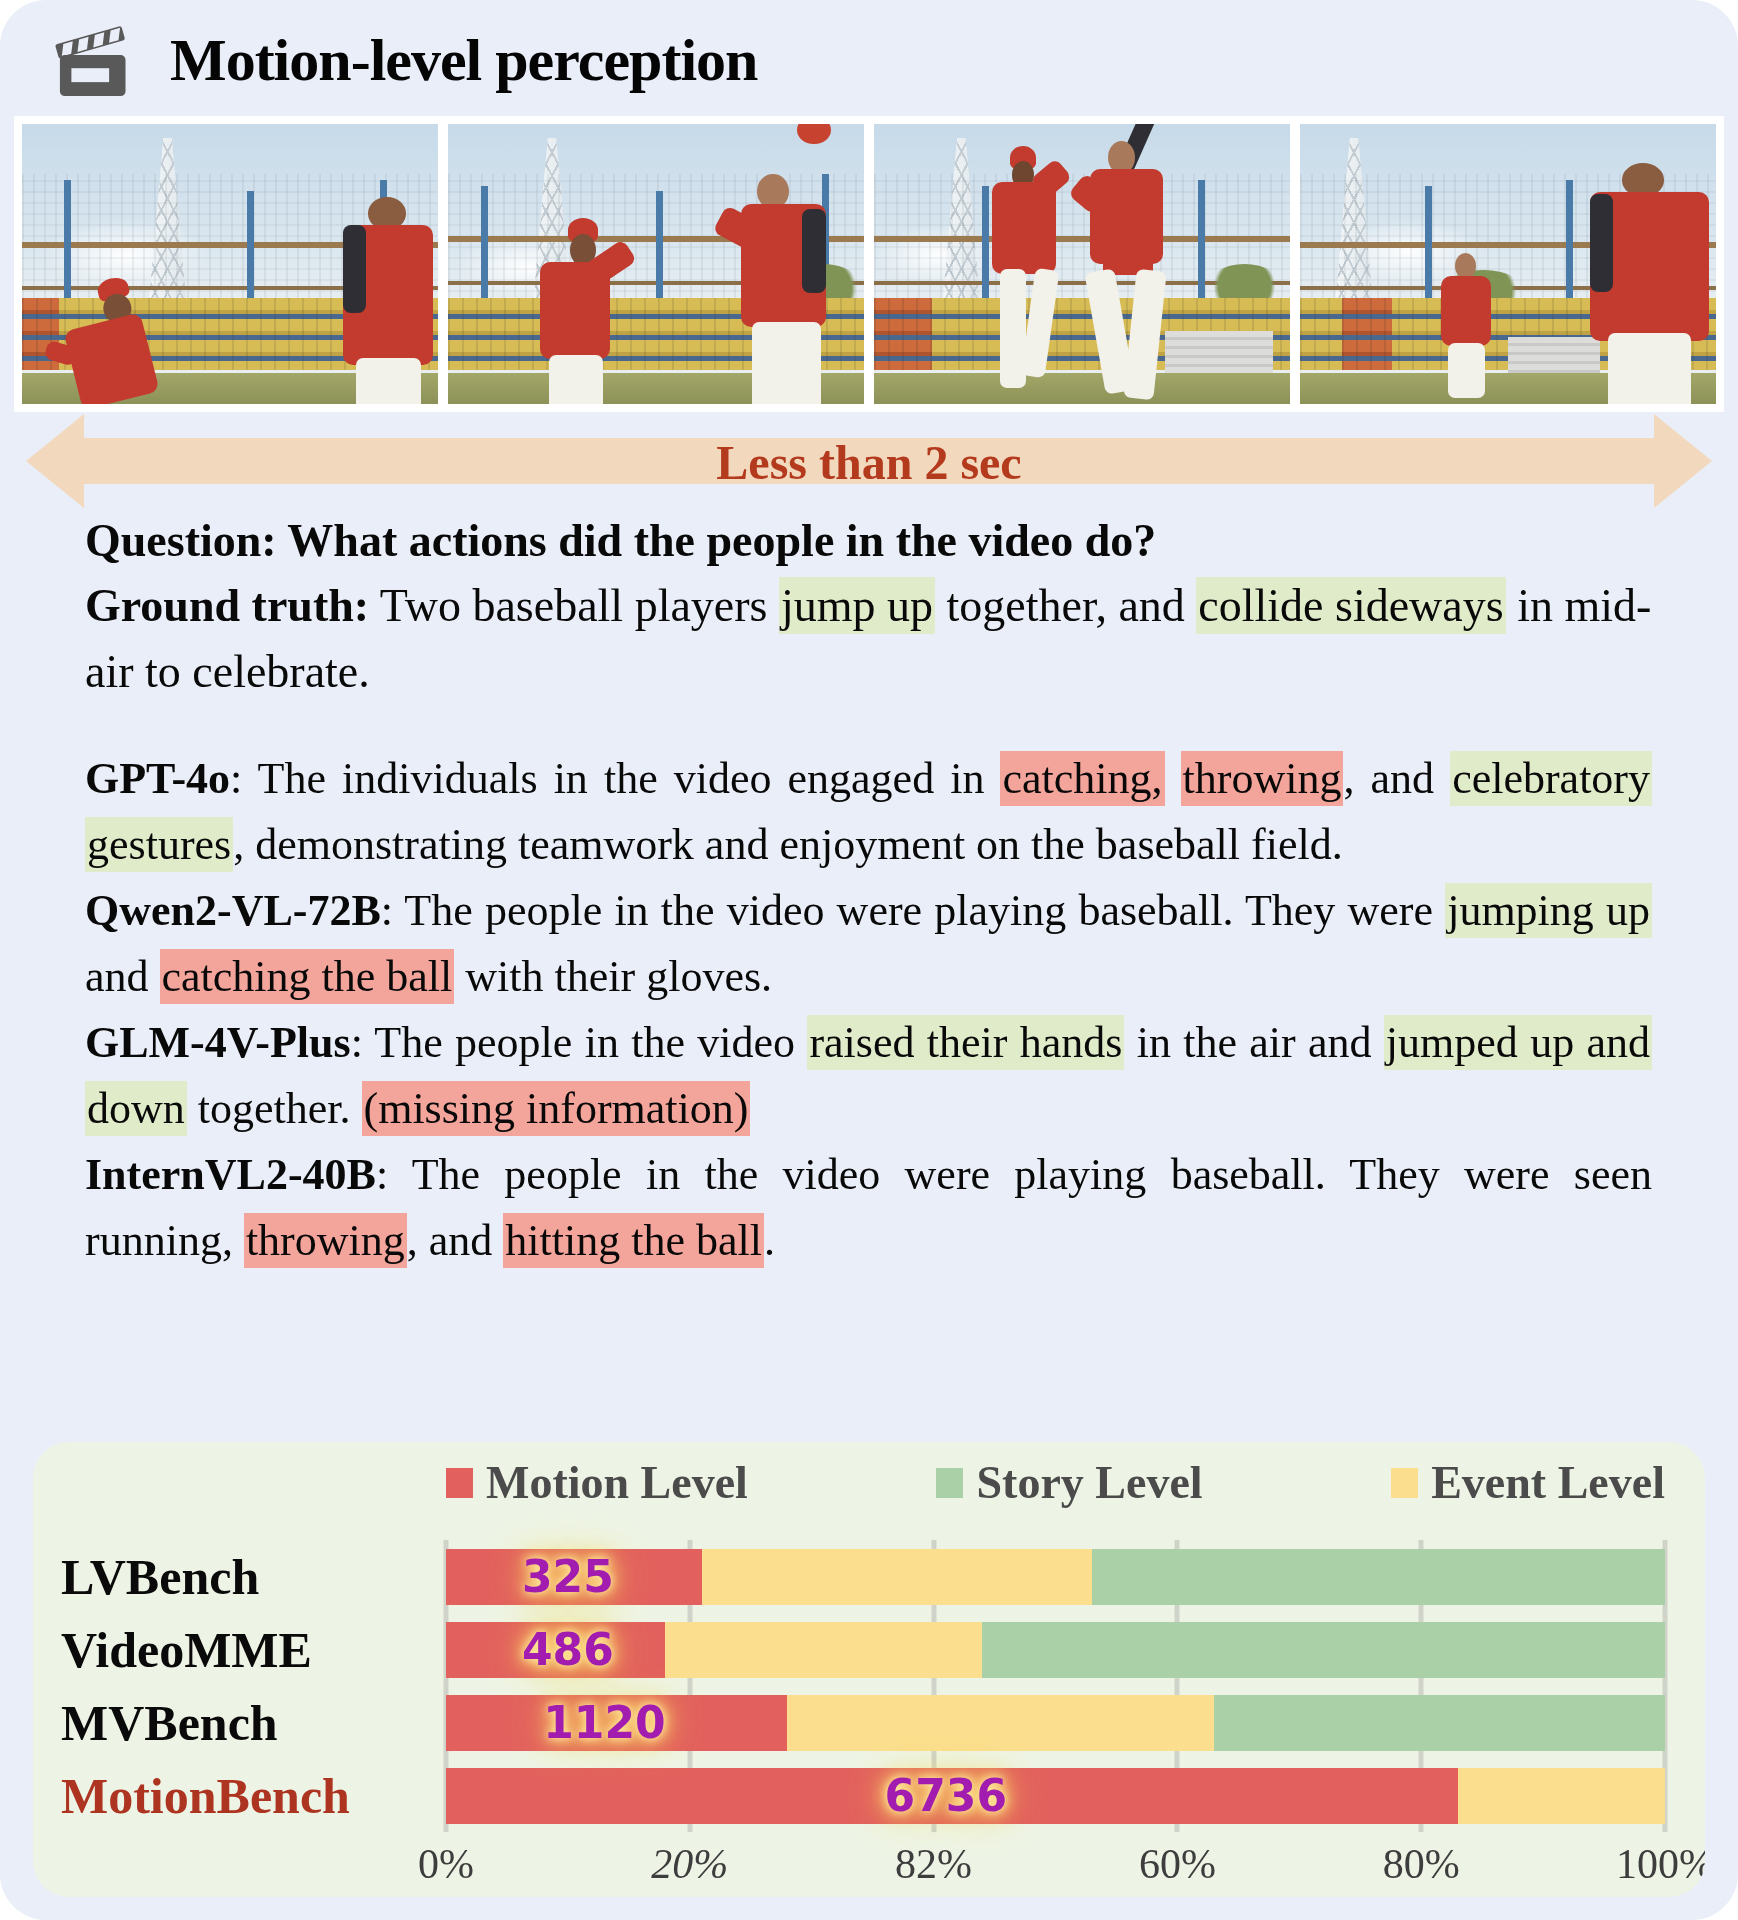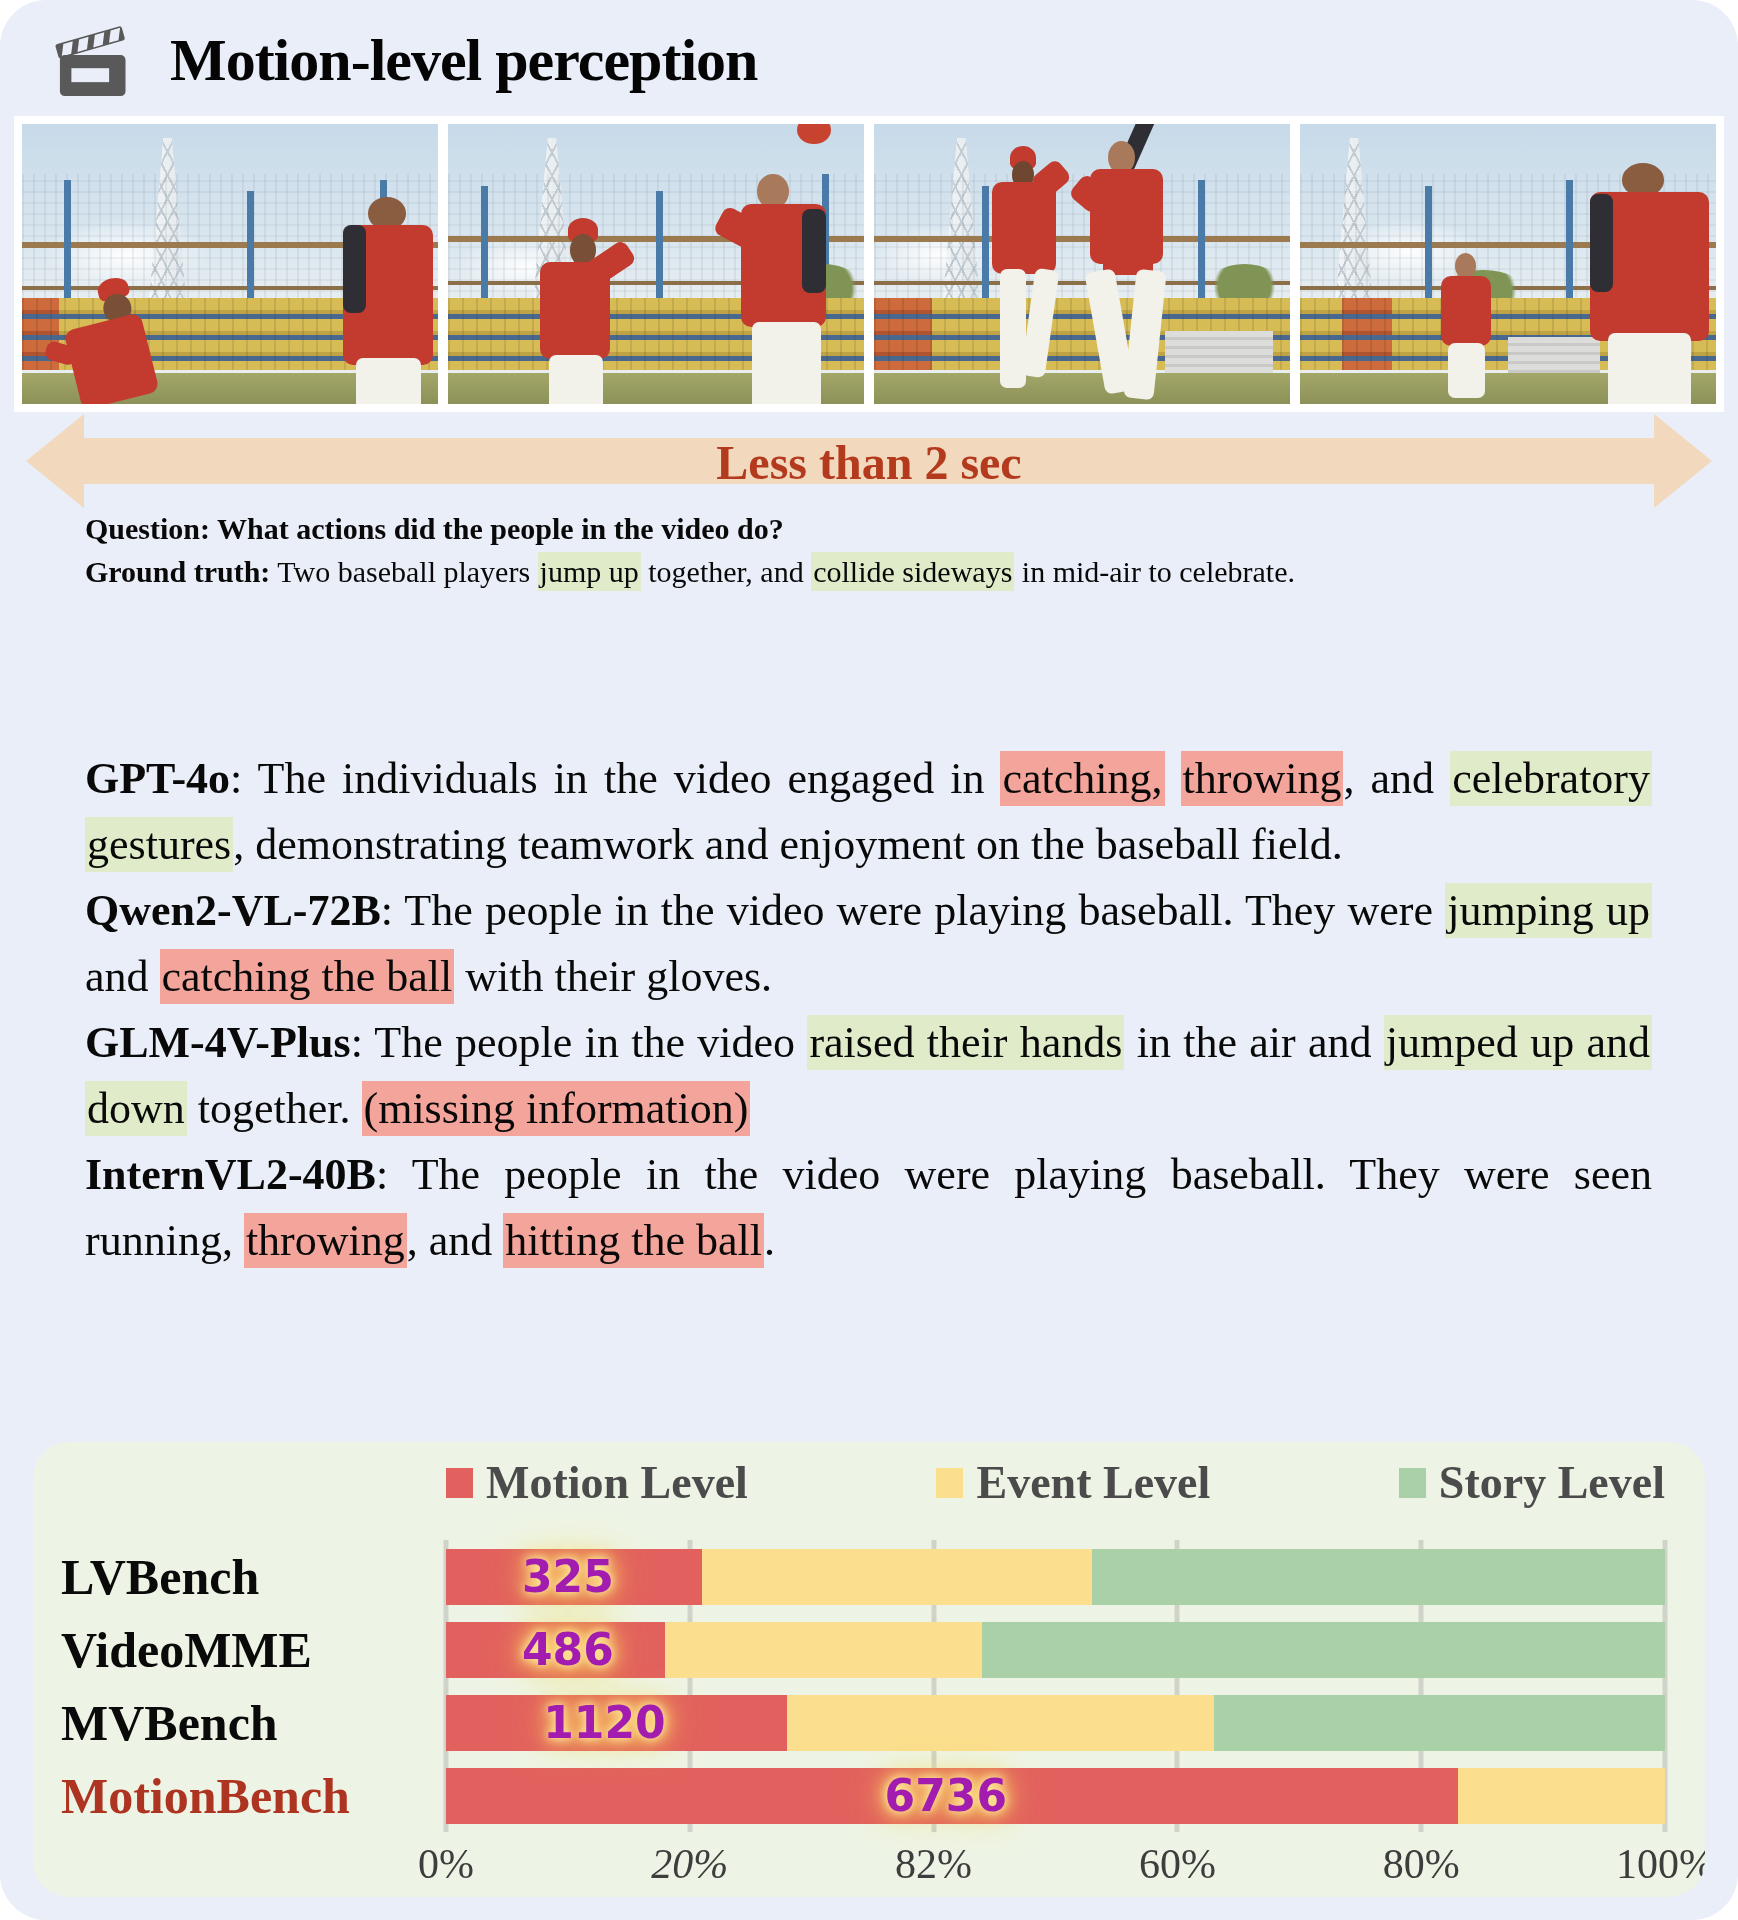--- a/index.html
+++ b/index.html
@@ -48,21 +48,21 @@
   
   .timeline{position:absolute;top:414px;left:26px;right:26px;height:94px;}
   .arrow-body{position:absolute;left:48px;right:48px;top:24px;height:46px;background:#f2d9be;}
   .arrow-head{position:absolute;top:0;width:58px;height:94px;background:#f2d9be;}
   .arrow-head.left{left:0;clip-path:polygon(100% 0,0 50%,100% 100%);}
   .arrow-head.right{right:0;clip-path:polygon(0 0,100% 50%,0 100%);}
   .arrow-label{position:absolute;left:0;right:0;top:21px;text-align:center;
                font-size:48px;font-weight:bold;color:#b43a1e;}
 
   
-  .qa{position:absolute;top:508px;left:85px;right:86px;font-size:30px;line-height:1.42;color:#090909;}
+  .qa{position:absolute;top:508px;left:85px;right:86px;font-size:46px;line-height:1.42;color:#090909;}
   .qa p{margin:0;}
   .qa .blab{font-weight:bold;}
   .answers{position:absolute;top:746px;left:85px;right:86px;font-size:44px;line-height:1.5;
            color:#090909;text-align:justify;}
   .answers p{margin:0;}
   .ans-name{font-weight:bold;}
   .hl-correct{background:#e0ebca;padding:3px 2px;box-decoration-break:clone;-webkit-box-decoration-break:clone;}
   .hl-wrong{background:#f4a59b;padding:3px 2px;box-decoration-break:clone;-webkit-box-decoration-break:clone;}
 
   
@@ -264,26 +264,26 @@
     <p><span class="ans-name">InternVL2-40B</span><span><span>: The people in the video were playing baseball. They were seen running, </span><span class="hl-wrong">throwing</span><span>, and </span><span class="hl-wrong">hitting the ball</span><span>.</span></span></p>
   </div>
 
   <div class="chart-panel">
     <div class="legend" id="legend">
         <div class="legend-item">
           <span class="legend-marker" style="background: rgb(226, 97, 94);"></span>
           <span class="legend-label">Motion Level</span>
         </div>
         <div class="legend-item">
+          <span class="legend-marker" style="background: rgb(169, 208, 166);"></span>
+          <span class="legend-label">Story Level</span>
+        </div>
+        <div class="legend-item">
           <span class="legend-marker" style="background: rgb(251, 223, 143);"></span>
           <span class="legend-label">Event Level</span>
-        </div>
-        <div class="legend-item">
-          <span class="legend-marker" style="background: rgb(169, 208, 166);"></span>
-          <span class="legend-label">Story Level</span>
         </div>
       </div>
     <div class="chart-body">
       <div class="cat-labels" id="cat-labels">
           <div class="cat-label">LVBench</div>
           <div class="cat-label">VideoMME</div>
           <div class="cat-label">MVBench</div>
           <div class="cat-label cat-hl">MotionBench</div>
         </div>
       <div class="plot" id="plot">

